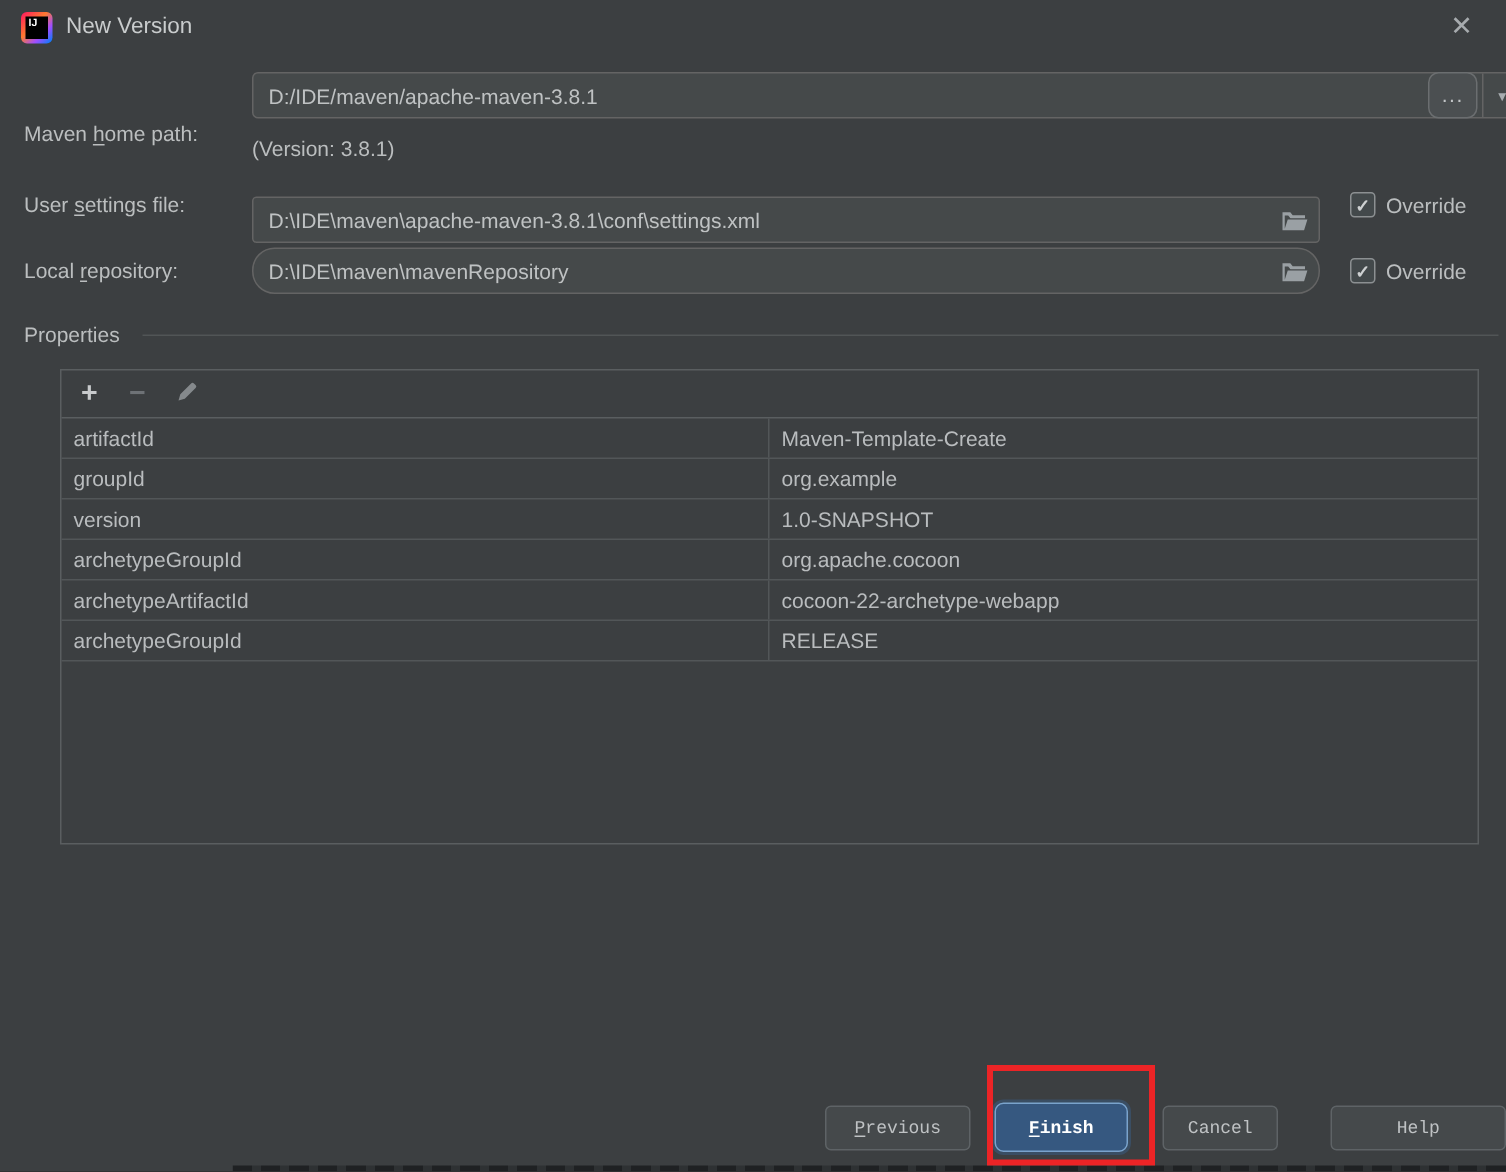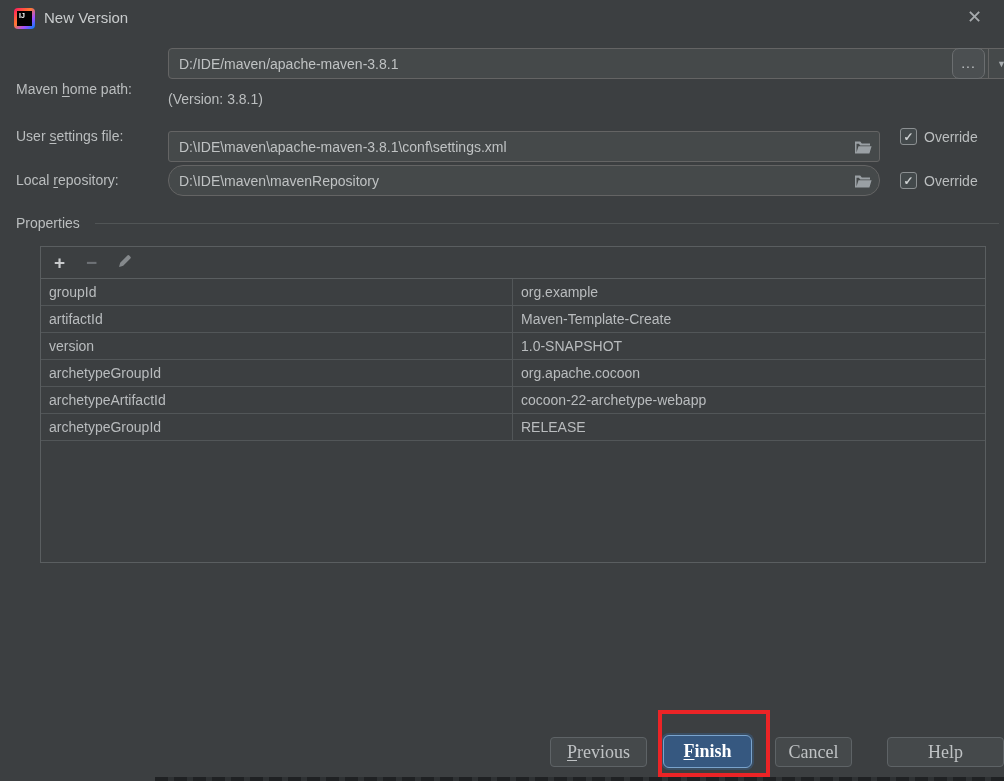--- a/index.html
+++ b/index.html
@@ -40,21 +40,21 @@
   .toolbar{height:31px;border-bottom:1px solid #5a5e60;display:flex;align-items:center;padding-left:13px;gap:0;}
   .tb-btn{background:none;border:none;padding:0;width:32px;text-align:left;cursor:default;line-height:1;}
   .tb-plus{color:#c8cacc;font-size:19px;font-weight:bold;}
   .tb-minus{color:#6e7276;font-size:19px;font-weight:bold;}
   .prop-row{display:flex;height:26px;border-bottom:1px solid #525658;align-items:stretch;font-size:14px;color:#b9bcbe;}
   .cell-key{width:472px;border-right:1px solid #525658;display:flex;align-items:center;padding-left:8px;box-sizing:border-box;}
   .cell-val{flex:1;display:flex;align-items:center;padding-left:8px;}
 
   
   .btn{position:absolute;background:#45494b;border:1px solid #5e6366;border-radius:4px;
-    color:#bfc2c4;font-size:18px;font-family:Liberation Serif, serif;cursor:default;}
+    color:#bfc2c4;font-size:12px;font-family:Liberation Mono, monospace;cursor:default;}
   .btn-default{background:#365880;border:1px solid #7aa3cc;border-radius:6px;color:#ffffff;font-weight:600;
     box-shadow:0 0 0 2px rgba(56,113,178,0.30);}
 
   .annotation-rect{left:658px;top:710px;width:112px;height:67px;border:4px solid #ec2426;
     box-sizing:border-box;z-index:10;pointer-events:none;}
   .bottom-artifact{left:155px;top:777px;width:849px;height:4px;
     background:repeating-linear-gradient(90deg,#1f2123 0 13px,#2e3133 13px 19px);}
 </style>
 </head>
 <body>
@@ -119,26 +119,26 @@
       <button class="tb-btn tb-plus">+</button>
       <button class="tb-btn tb-minus">−</button>
       <button class="tb-btn">
         <svg width="14" height="14" viewBox="0 0 14 14">
             <path fill="#85898c" d="M1 13l1.2-4.2L9.4 1.6a1.3 1.3 0 0 1 1.9 0l1.1 1.1a1.3 1.3 0 0 1 0 1.9L5.2 11.8 1 13z"></path>
           </svg>
       </button>
     </div>
 
     <div class="prop-row">
+      <div class="cell-key">artifactId</div>
+      <div class="cell-val">Maven-Template-Create</div>
+    </div>
+    <div class="prop-row">
       <div class="cell-key">groupId</div>
       <div class="cell-val">org.example</div>
-    </div>
-    <div class="prop-row">
-      <div class="cell-key">artifactId</div>
-      <div class="cell-val">Maven-Template-Create</div>
     </div>
     <div class="prop-row">
       <div class="cell-key">version</div>
       <div class="cell-val">1.0-SNAPSHOT</div>
     </div>
     <div class="prop-row">
       <div class="cell-key">archetypeGroupId</div>
       <div class="cell-val">org.apache.cocoon</div>
     </div>
     <div class="prop-row">

